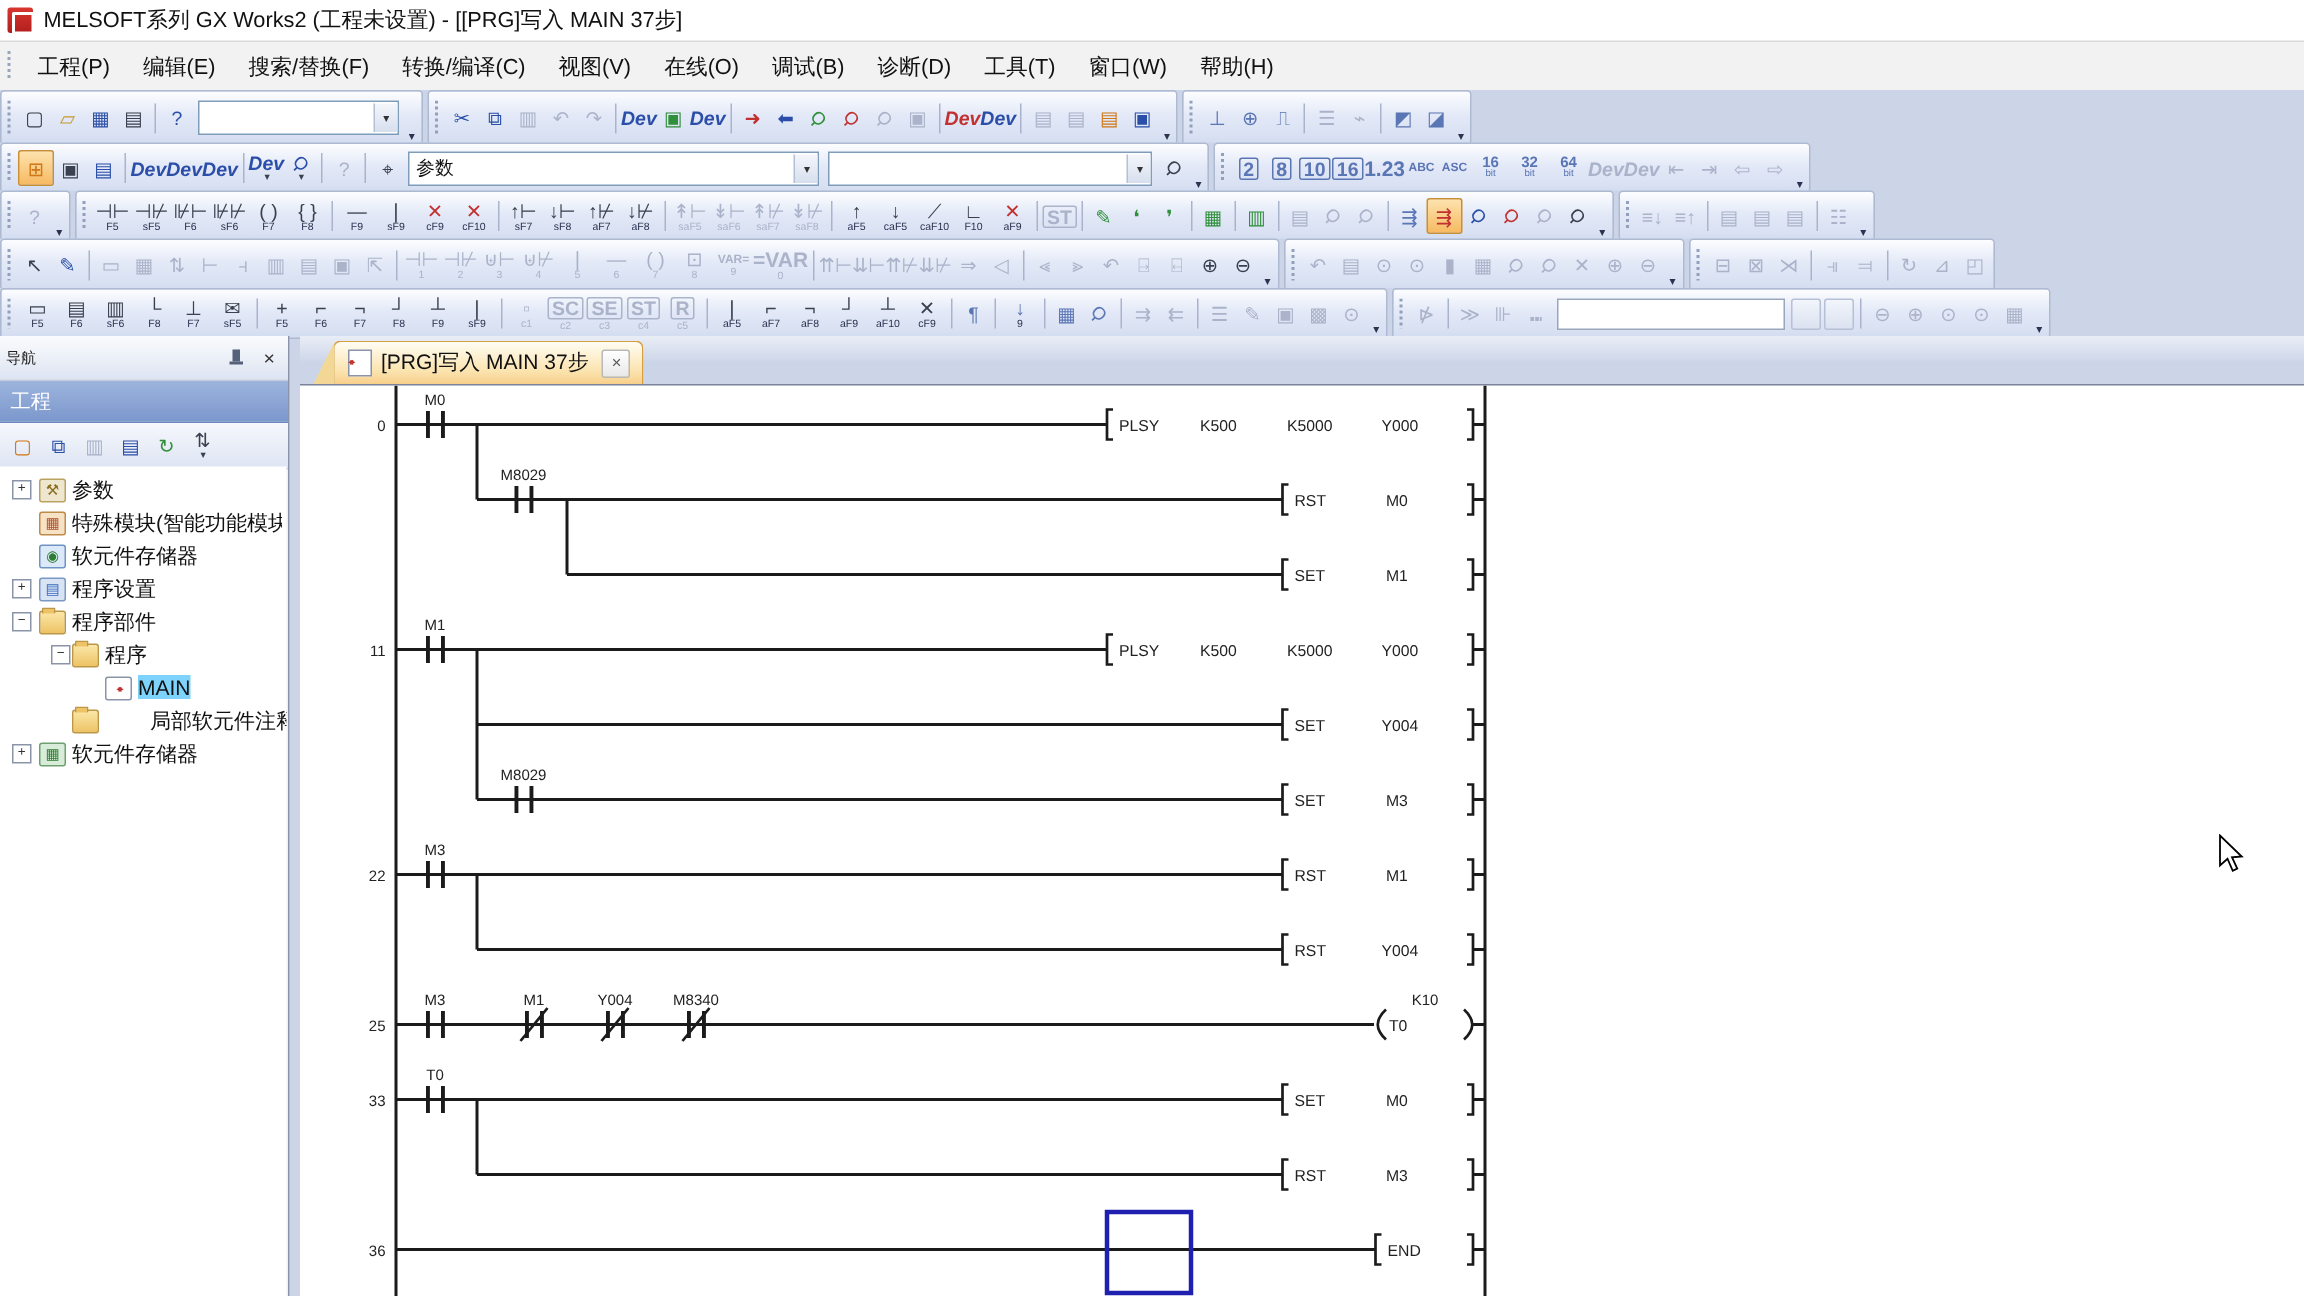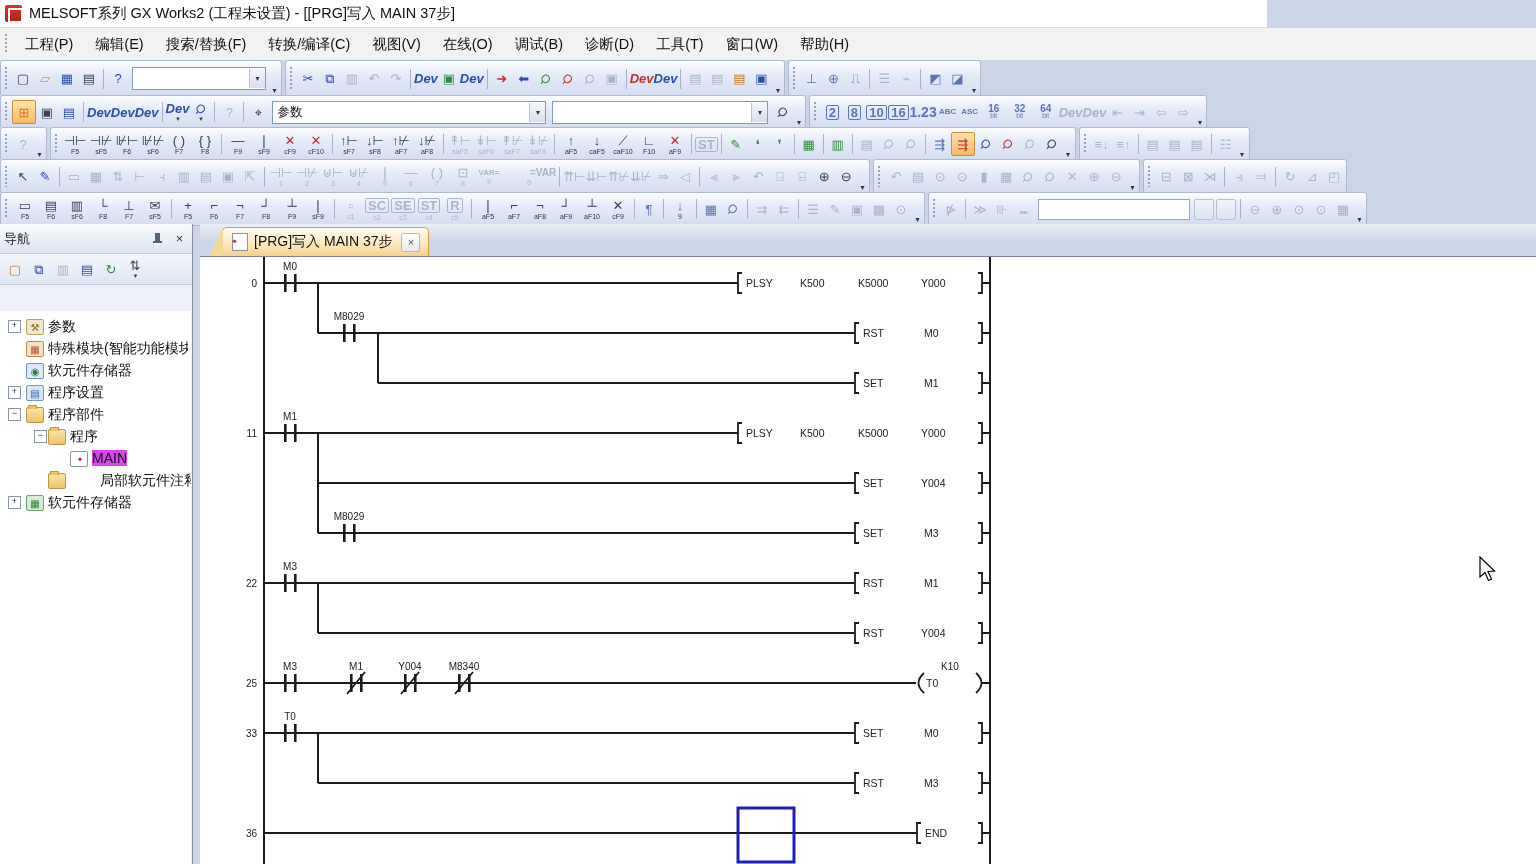--- a/index.html
+++ b/index.html
@@ -1,18 +1,18 @@
 <!DOCTYPE html>
 <html><head>
 <meta charset="utf-8">
 <style>
   html,body{margin:0;padding:0;}
   body{width:1536px;height:864px;overflow:hidden;background:#ccd5e8;font-family:"Liberation Sans",sans-serif;position:relative;}
   
-  .titlebar{position:absolute;left:0;top:0;width:1267px;height:27px;background:#ffffff;border-bottom:1px solid #d9d9d9;display:flex;align-items:center;}
+  .titlebar{position:absolute;left:0;top:0;width:1536px;height:27px;background:#ffffff;border-bottom:1px solid #d9d9d9;display:flex;align-items:center;}
   .applogo{width:17px;height:17px;margin:0 7px 0 5px;background:linear-gradient(#d9352f,#b01f1d);border-radius:2px;position:relative;}
   .applogo:before{content:"";position:absolute;left:3px;top:3px;width:11px;height:11px;border:2px solid #fff;border-radius:1px;}
   .wtitle{font-size:14.5px;color:#111;}
   
   .menubar{position:absolute;left:0;top:28px;width:1536px;height:32px;background:#f2f2f2;display:flex;align-items:center;border-bottom:3px solid #ef4444;}
   .grip{width:5px;height:20px;margin:0 5px 0 4px;background:repeating-linear-gradient(#9aa4ba 0 2px,transparent 2px 4px);background-size:2px 4px;background-repeat:repeat-y;background-position:1px 0;}
   .menu-item{font-size:14.5px;color:#111;padding:4px 11px;}
   
   .tbrow{position:absolute;left:0;width:1536px;background:#ccd5e8;display:flex;align-items:flex-start;}
   .tbsec{display:flex;align-items:center;height:100%;background:linear-gradient(#fcfdff,#e3e9f7 45%,#d4ddf1);border:1px solid #aeb9d2;border-radius:3px;margin-right:3px;padding:0 1px;}
@@ -32,34 +32,34 @@
   .tbtn{width:18px;height:19px;background:linear-gradient(#f2f5fb,#dbe2f0);border:1px solid #b6c1d6;border-radius:2px;margin:0 1px;}
   .frm{border:1.5px solid currentColor;padding:0px 2px;font-size:9px;font-weight:bold;border-radius:2px;}
   .devt{font-size:8px;font-weight:bold;font-style:italic;}
   .c-b{color:#2b4fa8}.c-r{color:#c23030}.c-g{color:#2f8f3a}.c-o{color:#d07818}.c-k{color:#39404f}.c-d{color:#aab3c9}.c-y{color:#c79a33}.c-t{color:#5b76b5}
   .bit2{display:flex;flex-direction:column;align-items:center;}
   .bit2 .b1{font-size:10px;font-weight:bold;}
   .bit2 .b2{font-size:6.5px;margin-top:-1px;}
   
   .nav{position:absolute;left:0;top:224px;width:192px;height:640px;background:#eef1f8;border-right:1px solid #8a93a8;}
   .nav-head{height:29px;display:flex;align-items:center;background:linear-gradient(#fafbfd,#dde4f2);border-bottom:1px solid #c3cbdd;}
-  .nav-title{font-size:13px;color:#222;flex:1;padding-left:4px;}
+  .nav-title{font-size:10px;color:#222;flex:1;padding-left:4px;}
   .nav-pin{width:13px;height:13px;margin-right:8px;position:relative;}
   .nav-pin:before{content:"";position:absolute;left:4px;top:1px;width:5px;height:8px;background:#55607a;}
   .nav-pin:after{content:"";position:absolute;left:2px;top:9px;width:9px;height:2px;background:#55607a;box-shadow:4px 2px 0 -1px #55607a;}
   .nav-x{width:15px;height:15px;margin-right:5px;font-size:13px;color:#333;display:flex;align-items:center;justify-content:center;}
   .nav-proj{height:27px;background:linear-gradient(#9db4dd,#7b97cc);display:flex;align-items:center;padding-left:7px;font-size:13.5px;color:#fff;border-bottom:1px solid #6b86ba;}
   .nav-tools{height:30px;display:flex;align-items:center;background:linear-gradient(#f5f7fc,#dee5f3);border-bottom:1px solid #c3cbdd;padding-left:3px;}
   .nav-tools .tbi{min-width:24px;height:24px;}
   .nav-tree{position:absolute;left:0;top:87px;width:191px;bottom:0;background:#fff;overflow:hidden;padding-top:4px;}
   .trow{height:22px;display:flex;align-items:center;position:relative;white-space:nowrap;}
   .texp{position:absolute;width:11px;height:11px;border:1px solid #8a94a8;background:#fff;font-size:9px;line-height:9px;text-align:center;color:#333;top:5px;}
   .ticon{position:absolute;width:16px;height:14px;top:4px;border-radius:2px;display:flex;align-items:center;justify-content:center;font-size:10px;}
   .tlabel{position:absolute;font-size:14px;color:#111;top:3px;}
-  .trow.selrow .tlabel{background:#d946ef;}
+  .trow.selrow .tlabel{background:#7dd3fc;}
   .fold{background:linear-gradient(#fbe7a8,#edc365);border:1px solid #bb974a;}
   .fold:before{content:"";position:absolute;left:1px;top:-3px;width:7px;height:3px;background:#edc365;border:1px solid #bb974a;border-bottom:none;border-radius:1px 1px 0 0;}
   
   .work{position:absolute;left:200px;top:224px;width:1336px;height:640px;background:#ccd5e8;}
   .tabbar{position:absolute;left:0;top:0;width:1336px;height:18px;background:linear-gradient(#e9edf6,#ccd5e8);}
   .dtab{position:absolute;left:22px;top:3px;height:28px;background:linear-gradient(#fffdf4,#fbe3ae 70%,#f7cf8a);border:1px solid #d79f3e;border-bottom:none;border-radius:5px 5px 0 0;display:flex;align-items:center;padding:0 8px 0 9px;}
   .dtab:before{content:"";position:absolute;left:-14px;bottom:0;border-left:14px solid transparent;border-bottom:28px solid #f3d795;}
   .dtab-icon{width:14px;height:16px;background:#fff;border:1px solid #8a93a8;position:relative;margin-right:6px;}
   .dtab-icon:before{content:"◂▸";position:absolute;left:-1px;top:3px;font-size:7px;color:#c23030;letter-spacing:-2px;}
   .dtab-label{font-size:14px;color:#111;}
@@ -573,21 +573,21 @@
         </div>
         <div class="tbi two dis">
           <span class="sym c-d">⊡</span>
           <span class="lbl">8</span>
         </div>
         <div class="tbi two dis">
           <span class="sym c-d" style="font-size: 8px; font-weight: bold;">VAR=</span>
           <span class="lbl">9</span>
         </div>
         <div class="tbi two dis">
-          <span class="sym c-d" style="font-size: 10px; font-weight: bold; margin-left: 28px;">=VAR</span>
+          <span class="sym c-d" style="font-size: 14px; font-weight: bold;">=VAR</span>
           <span class="lbl">0</span>
         </div>
         <div class="tsep"></div>
         <div class="tbi dis">
           <span class="sym c-d">⇈⊢</span>
         </div>
         <div class="tbi dis">
           <span class="sym c-d">⇊⊢</span>
         </div>
         <div class="tbi dis">
@@ -866,20 +866,21 @@
       </div>
     </div>
   </div>
 
 <div class="nav">
   <div class="nav-head">
     <div class="nav-title">导航</div>
     <div class="nav-pin"></div>
     <div class="nav-x">×</div>
   </div>
+  <div class="nav-proj">工程</div>
   <div class="nav-tools" id="nav-tools">
       <div class="tbi">
         <span class="sym c-o">▢</span>
       </div>
       <div class="tbi">
         <span class="sym c-b">⧉</span>
       </div>
       <div class="tbi dis">
         <span class="sym c-d">▥</span>
       </div>

